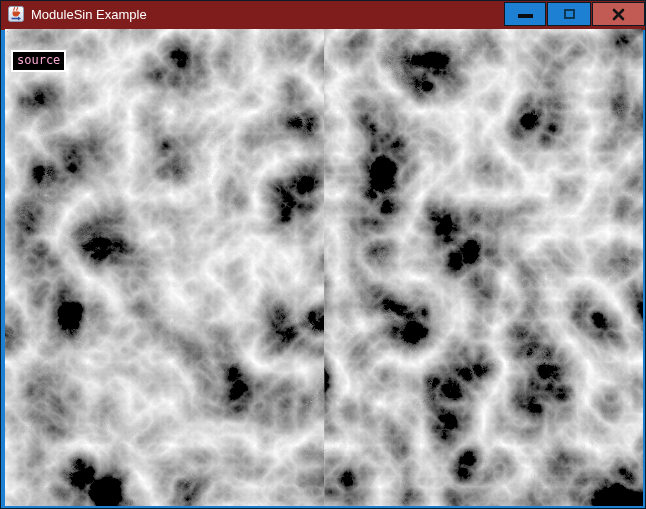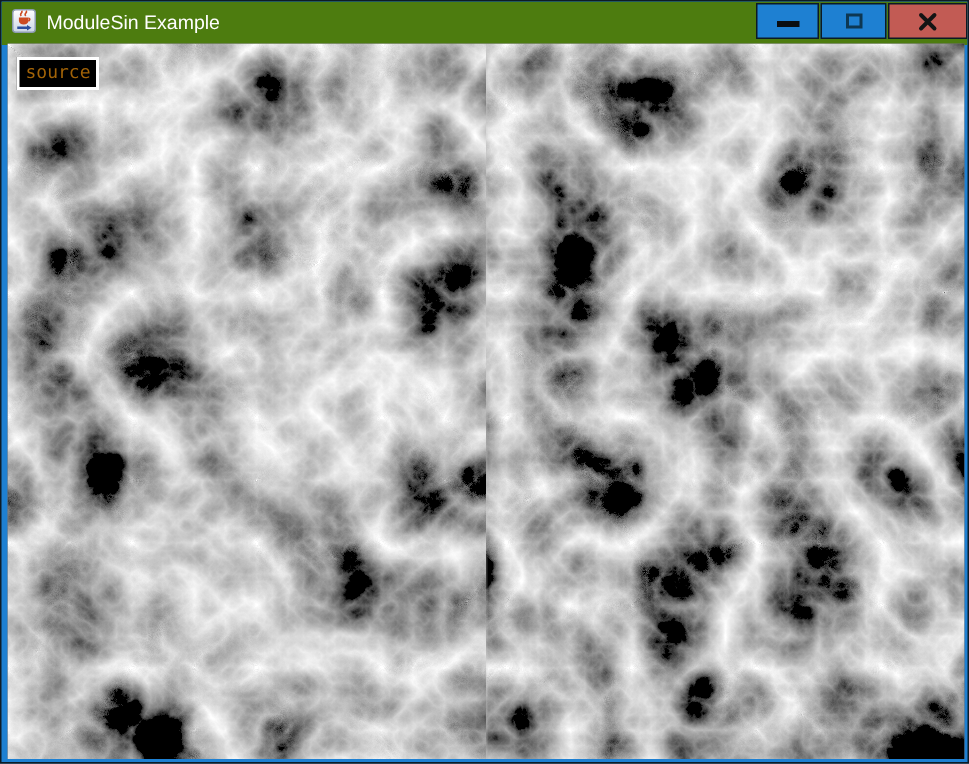--- a/index.html
+++ b/index.html
@@ -3,21 +3,21 @@
 <meta charset="utf-8">
 <style>
   html,body{margin:0;padding:0;background:#3a3a3a;font-family:"Liberation Sans",sans-serif;}
   .window{
     position:relative;width:646px;height:509px;box-sizing:border-box;
     background:#1e80d2;border:1px solid #0d1b26;overflow:hidden;
   }
   
   .titlebar{
     position:absolute;left:0;top:0;width:644px;height:29px;
-    background:#4d7c0f;
+    background:#7f1d1d;
   }
   .app-icon{
     position:absolute;left:7px;top:5px;width:16px;height:16px;
   }
   .title-text{
     position:absolute;left:30px;top:0;height:27px;line-height:27px;
     color:#ffffff;font-size:13px;white-space:nowrap;
   }
   .win-btn{
     position:absolute;top:1px;height:24px;box-sizing:border-box;
@@ -29,22 +29,22 @@
   .btn-close{left:591px;width:53px;background:#c25b54;}
   .glyph-dash{width:15px;height:4px;background:#0a0e12;margin-top:4px;}
   .glyph-square{width:11px;height:10px;box-sizing:border-box;border:2px solid #0d3752;}
   
   .content{
     position:absolute;left:4px;top:28px;width:638px;height:477px;
     background:#6e6e6e;overflow:hidden;
   }
   .noise-svg{position:absolute;left:0;top:0;display:block;}
   .panel-label{
-    position:absolute;top:9px;
-    background:#000000;color:#a16207;border:2px solid #ffffff;
+    position:absolute;top:21px;
+    background:#000000;color:#f9a8d4;border:2px solid #ffffff;
     font-family:"DejaVu Sans Mono","Liberation Mono",monospace;
     font-size:12px;line-height:15px;padding:1px 4px 2px 4px;white-space:nowrap;
   }
   .label-source{left:6px;}
   .label-modulesin{left:324px;}
 </style>
 </head>
 <body>
 
 <div class="window">

